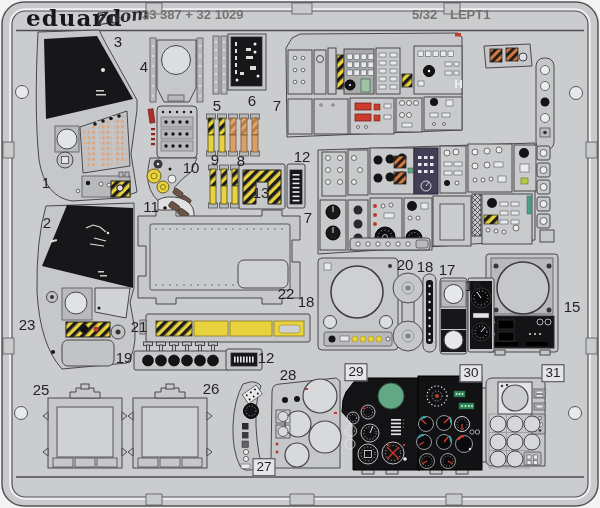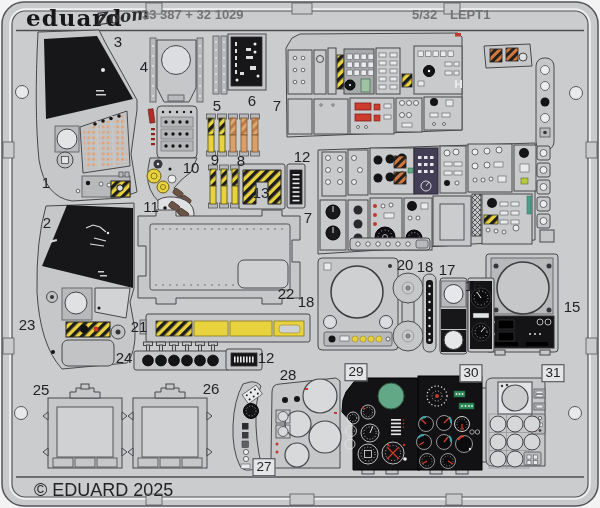--- a/index.html
+++ b/index.html
@@ -934,21 +934,20 @@
         <rect x="533.5" y="460.5" width="4" height="4" class="wt"></rect>
   </g>
 </svg>
 
   <span class="hdr-brand">eduard</span>
   <span class="hdr-zoom">Zoom</span>
   <span class="hdr-text" style="left:142px">33 387 + 32 1029</span>
   <span class="hdr-text" style="left:412px">5/32</span>
   <span class="hdr-text" style="left:450px">LEPT1</span>
 
-  <span class="ftr-text" style="left:34px">© EDUARD 2025</span>
 
   <span class="pn" style="left:46px;top:182px">1</span>
   <span class="pn" style="left:47px;top:222px">2</span>
   <span class="pn" style="left:118px;top:41px">3</span>
   <span class="pn" style="left:144px;top:66px">4</span>
   <span class="pn" style="left:217px;top:105px">5</span>
   <span class="pn" style="left:252px;top:100px">6</span>
   <span class="pn" style="left:277px;top:105px">7</span>
   <span class="pn" style="left:241px;top:160px">8</span>
   <span class="pn" style="left:215px;top:159px">9</span>
@@ -959,21 +958,21 @@
   <span class="pn" style="left:308px;top:217px">7</span>
   <span class="pn" style="left:572px;top:306px">15</span>
   <span class="pn" style="left:473px;top:285px">16</span>
   <span class="pn" style="left:447px;top:269px">17</span>
   <span class="pn" style="left:306px;top:301px">18</span>
   <span class="pn" style="left:425px;top:266px">18</span>
   <span class="pn" style="left:405px;top:264px">20</span>
   <span class="pn" style="left:139px;top:326px">21</span>
   <span class="pn" style="left:286px;top:293px">22</span>
   <span class="pn" style="left:27px;top:324px">23</span>
-  <span class="pn" style="left:124px;top:357px">24</span>
+  <span class="pn" style="left:124px;top:357px">19</span>
   <span class="pn" style="left:41px;top:389px">25</span>
   <span class="pn" style="left:211px;top:388px">26</span>
   <span class="pn boxed" style="left:264px;top:467px">27</span>
   <span class="pn" style="left:288px;top:374px">28</span>
   <span class="pn boxed" style="left:356px;top:372px">29</span>
   <span class="pn boxed" style="left:471px;top:373px">30</span>
   <span class="pn boxed" style="left:553px;top:373px">31</span>
   <span class="pn" style="left:266px;top:357px">12</span>
 </div>
 

